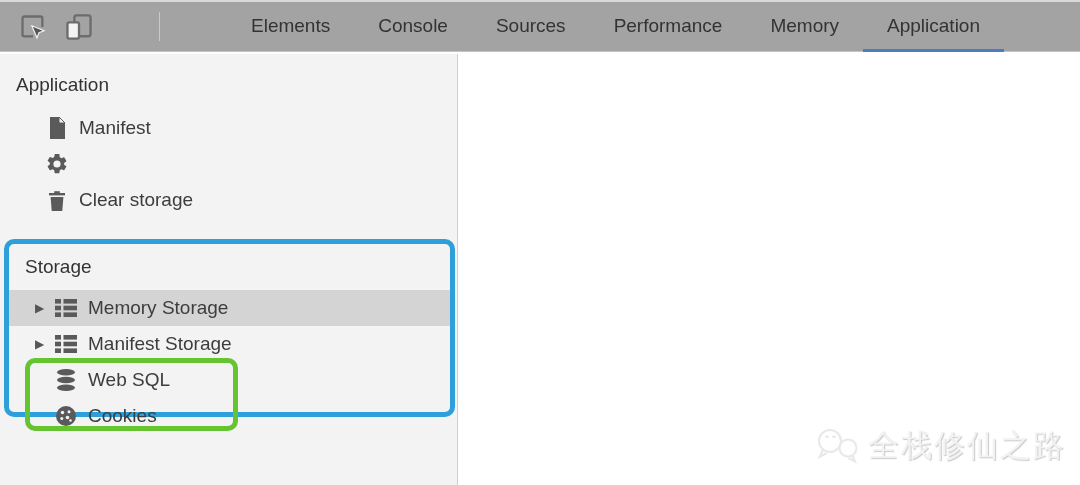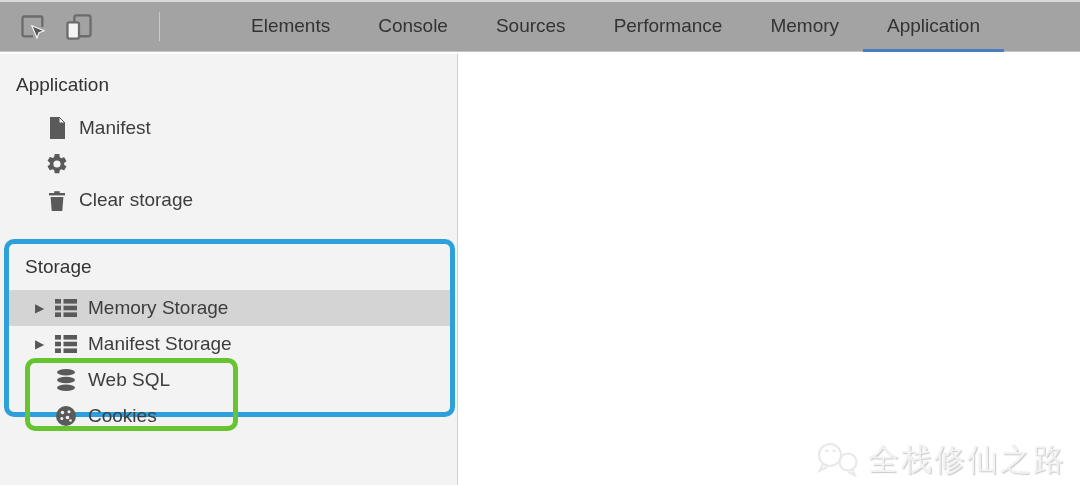--- a/index.html
+++ b/index.html
@@ -145,21 +145,21 @@
     left: 459px;
     right: 0;
     bottom: 0;
     background: #fff;
   }
 
   
   .watermark {
     position: absolute;
     right: 14px;
-    bottom: 4px;
+    bottom: 18px;
     display: flex;
     align-items: center;
     gap: 6px;
     pointer-events: none;
     user-select: none;
   }
   .watermark-text {
     font-size: 31px;
     letter-spacing: 2px;
     color: #f2f2f2;

